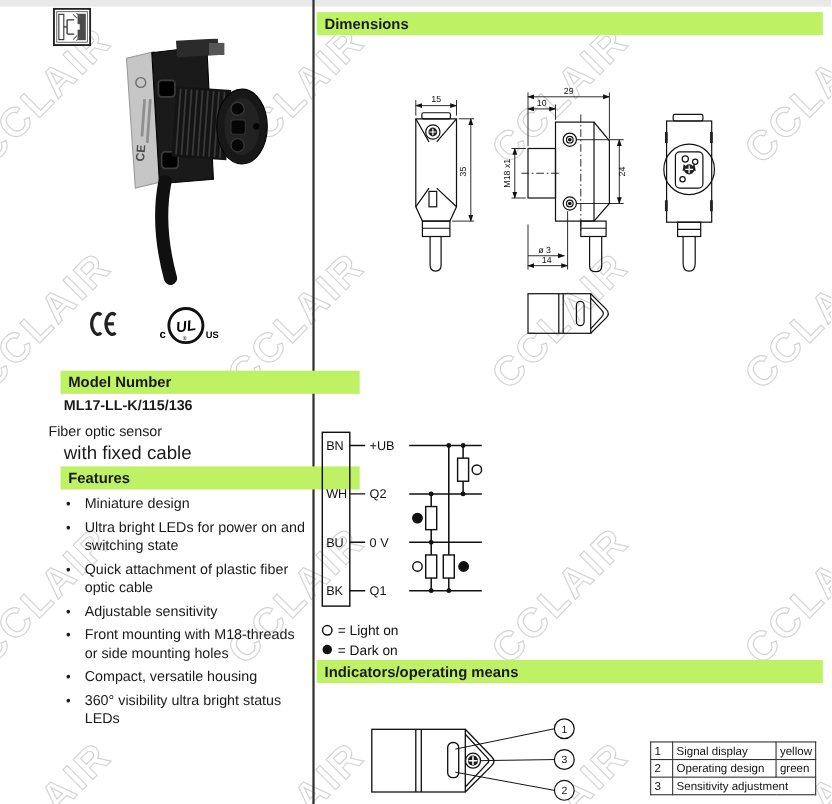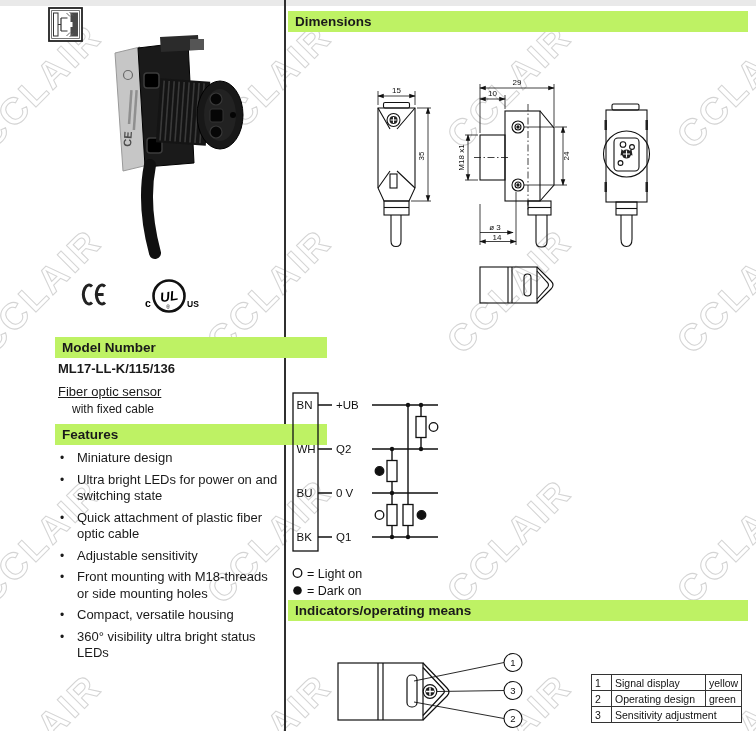--- a/index.html
+++ b/index.html
@@ -7,22 +7,22 @@
         font-family:"Liberation Sans","DejaVu Sans",sans-serif;color:#1a1a1a;}
   .abs{position:absolute;}
   .top-strip{left:0;top:0;width:756px;height:6px;background:#e9e9e9;}
   .divider{left:284px;top:0;width:2px;height:731px;background:#2f2f2f;}
   .bar{height:21px;background:#bef264;font-size:13.5px;font-weight:bold;
        padding:3px 0 0 7px;box-sizing:border-box;line-height:16px;}
   .bar-left{left:55px;width:272px;}
   .bar-right{left:288px;width:460px;}
   .bar .dash{position:absolute;left:0;bottom:4px;width:100%;border-top:2px dashed #fff;}
   .model-number{left:58px;top:361px;font-size:13px;font-weight:bold;}
-  .prod-type{left:58px;top:384px;font-size:13px;text-decoration:underline;}
-  .prod-variant{left:72px;top:402px;font-size:12px;}
+  .prod-type{left:44px;top:384px;font-size:13px;}
+  .prod-variant{left:58px;top:402px;font-size:17px;}
   .features{left:58px;top:450px;width:224px;}
   .feat{display:flex;margin-bottom:5px;font-size:13px;line-height:16.5px;}
   .feat .b{width:17px;flex:0 0 17px;font-size:12px;padding-left:2px;}
   svg text{font-family:"Liberation Sans","DejaVu Sans",sans-serif;}
   .dimtext{font-size:8px;fill:#111;}
   .eltext{font-size:11.5px;fill:#111;}
   .legtext{font-size:12.5px;fill:#111;}
   .caltext{font-size:9.5px;fill:#111;}
   table.ind{border-collapse:collapse;font-size:10.5px;color:#111;}
   table.ind td{border:1px solid #333;height:15px;padding:0 3px;white-space:nowrap;}

